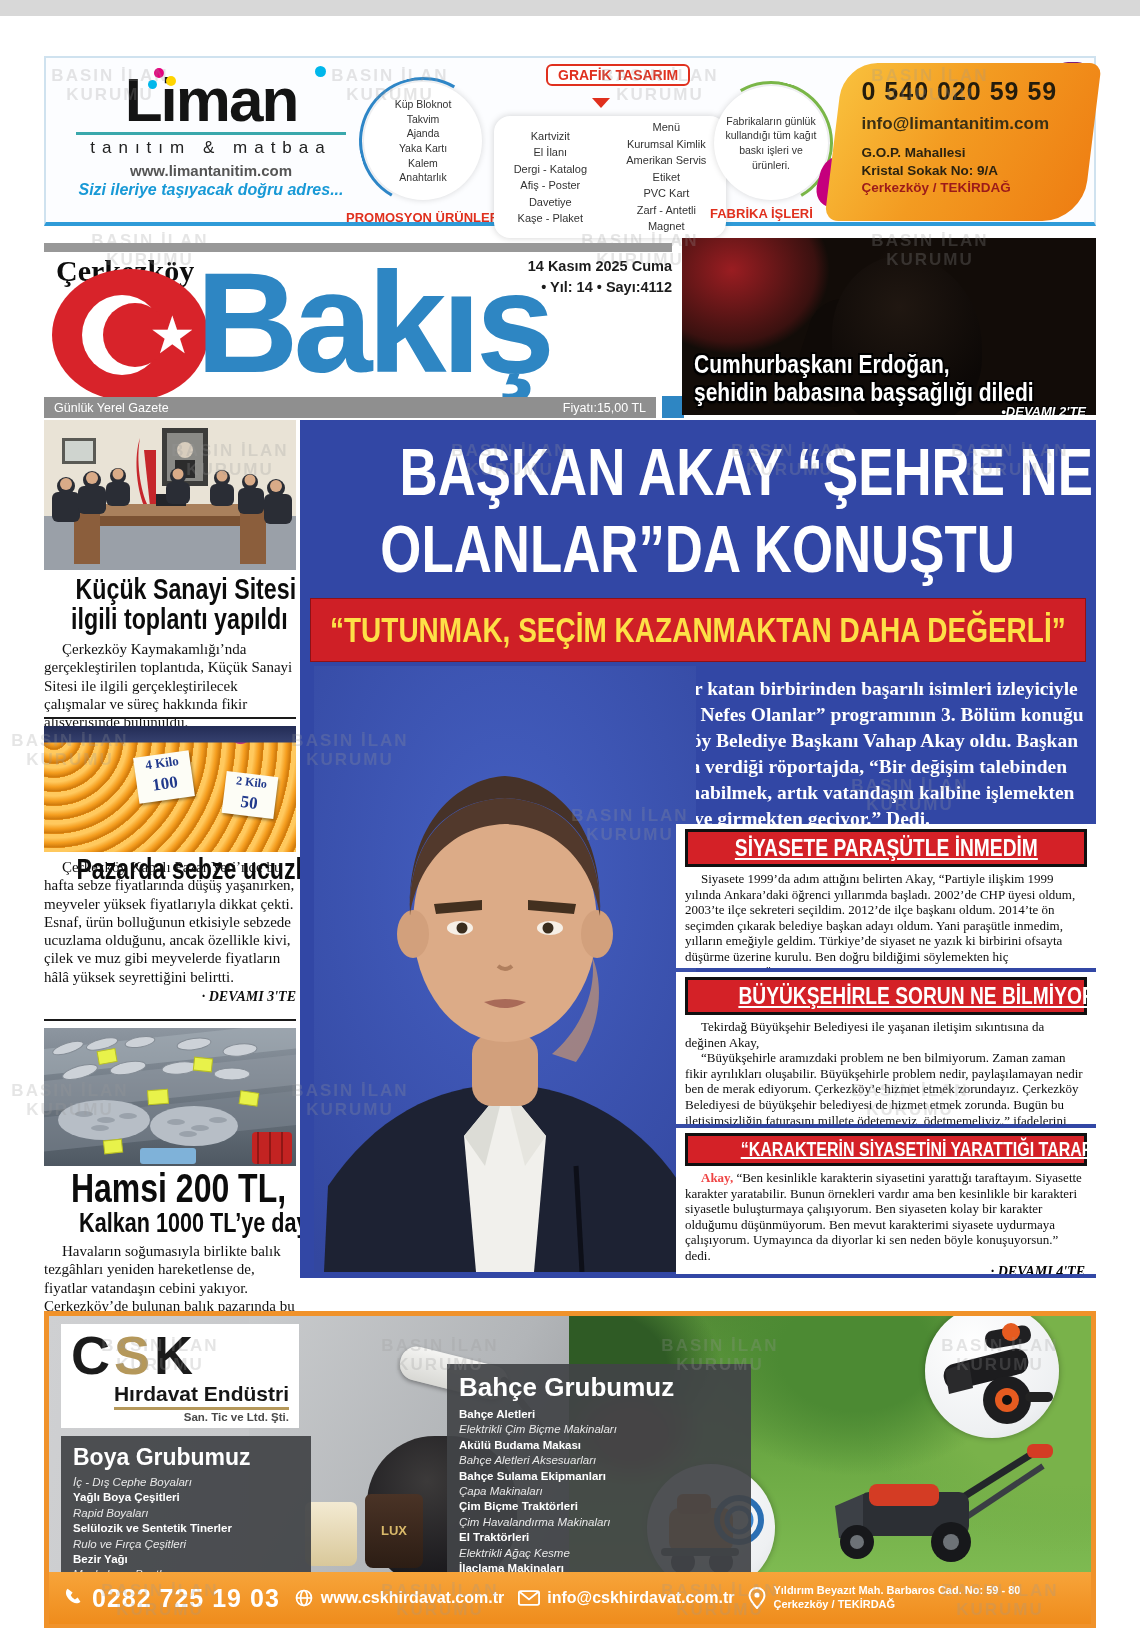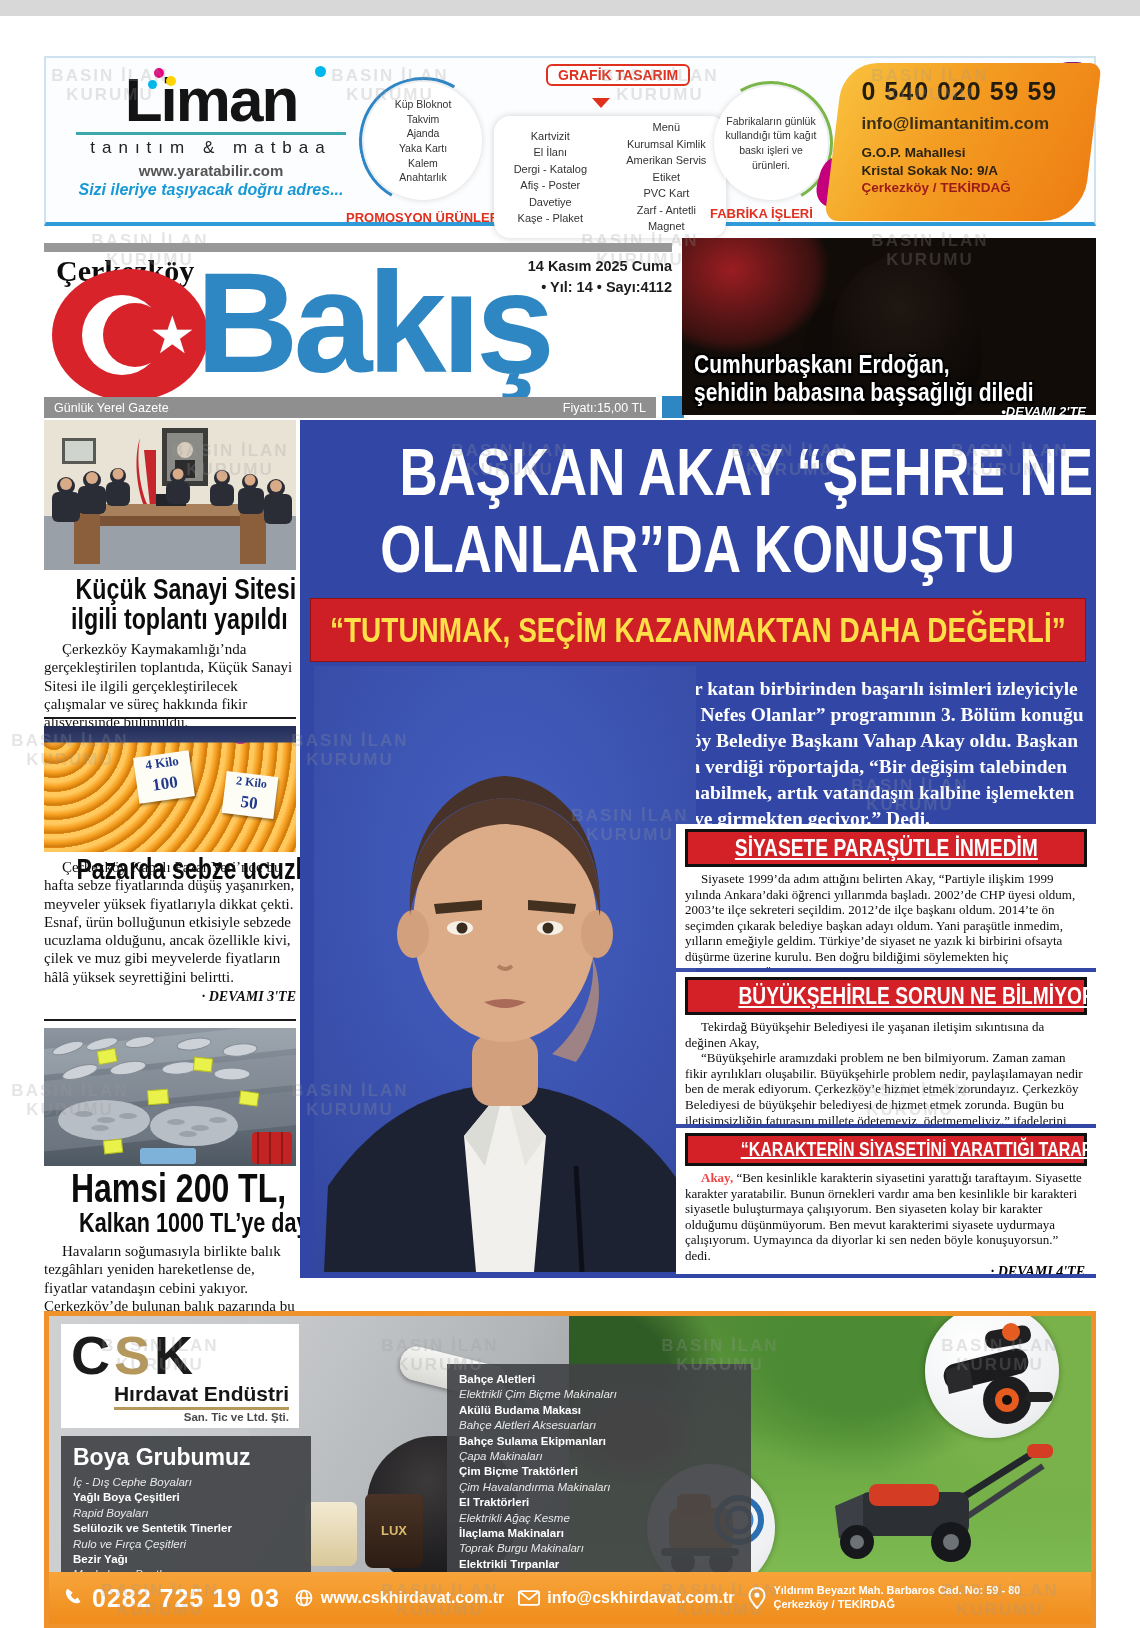--- a/index.html
+++ b/index.html
@@ -159,21 +159,21 @@
     <div class="liman-logo">
       <div class="liman-word">
         <span>Liman</span>
         <span class="dot" style="left:86px;top:-2px;width:10px;height:10px;background:#e6007e"></span>
         <span class="dot" style="left:98px;top:6px;width:10px;height:10px;background:#ffd400"></span>
         <span class="dot" style="left:80px;top:10px;width:9px;height:9px;background:#00b7eb"></span>
         <span class="dot" style="right:28px;top:-4px;width:11px;height:11px;background:#00b7eb"></span>
       </div>
       <div class="liman-line"></div>
       <div class="liman-tag">tanıtım &amp; matbaa</div>
-      <div class="liman-web">www.yaratabilir.com</div>
+      <div class="liman-web">www.limantanitim.com</div>
       <div class="liman-slogan">Sizi ileriye taşıyacak doğru adres...</div>
     </div>
 
     <div class="adcircle" style="left:318px;top:24px;width:118px;height:118px">
       <span class="arc" style="border-top-color:#2e86c7;border-left-color:#2e86c7;transform:rotate(-15deg)"></span>
       <div class="adlist">
           <div>Küp Bloknot</div>
           <div>Takvim</div>
           <div>Ajanda</div>
           <div>Yaka Kartı</div>
@@ -509,20 +509,21 @@
           <li>Rapid Boyaları</li>
           <li>Selülozik ve Sentetik Tinerler</li>
           <li>Rulo ve Fırça Çeşitleri</li>
           <li>Bezir Yağı</li>
           <li>Maskeleme Bantları</li>
           <li>Astar Boyalar</li>
           <li>Hobi Boyaları</li>
         </ul>
     </div>
     <div class="panel alt-bi" style="left:398px;top:48px;width:304px;height:234px">
+      <h3 style="font-size:26px">Bahçe Grubumuz</h3>
       <ul>
           <li>Bahçe Aletleri</li>
           <li>Elektrikli Çim Biçme Makinaları</li>
           <li>Akülü Budama Makası</li>
           <li>Bahçe Aletleri Aksesuarları</li>
           <li>Bahçe Sulama Ekipmanları</li>
           <li>Çapa Makinaları</li>
           <li>Çim Biçme Traktörleri</li>
           <li>Çim Havalandırma Makinaları</li>
           <li>El Traktörleri</li>

